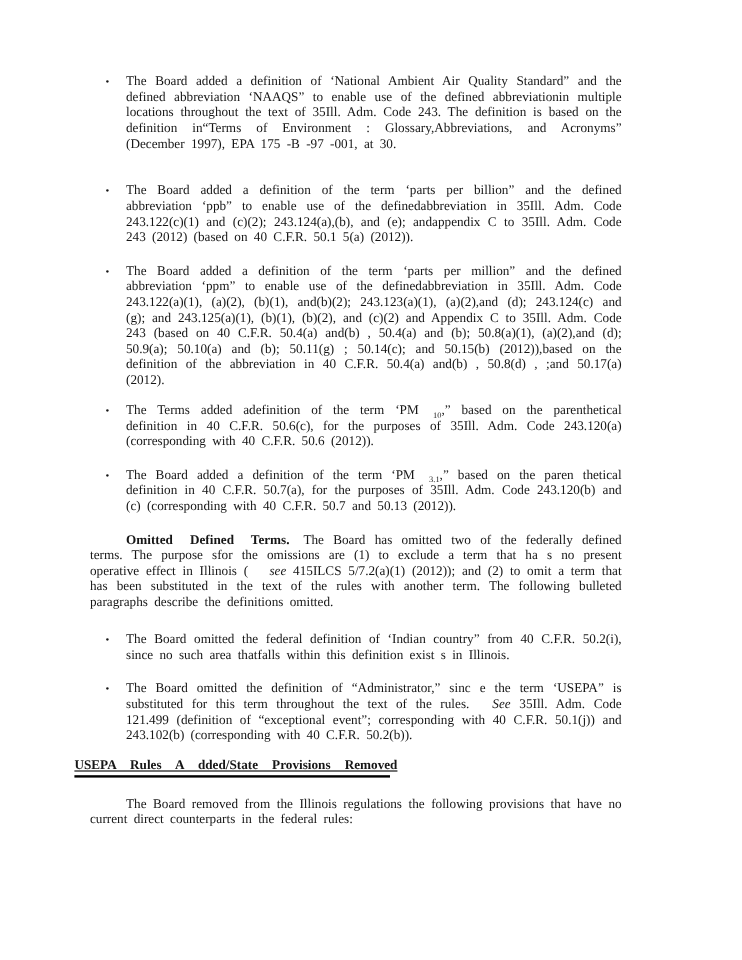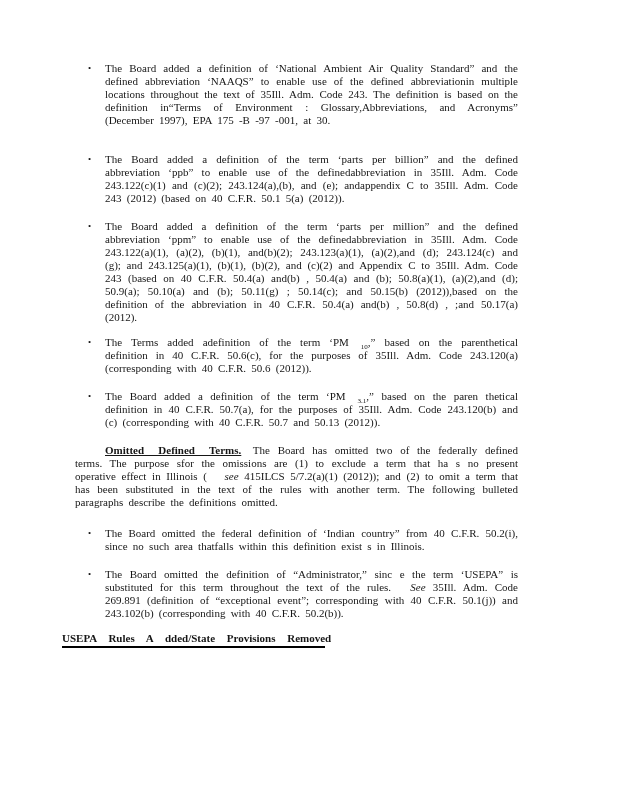--- a/index.html
+++ b/index.html
@@ -50,41 +50,41 @@
     margin: 0 0 18px 0;
     text-indent: 30px;
     text-align: justify;
     word-spacing: 2.5px;
   }
   p.closing {
     margin: 0;
   }
   .lead {
     font-weight: bold;
-    text-decoration: underline;
     word-spacing: 9px;
     padding-right: 4px;
   }
   .it {
     font-style: italic;
     margin-left: 12px;
   }
   sub.small-sub {
     font-size: 7px;
     line-height: 0;
     margin-left: 12px;
   }
   .section-heading {
     margin: 0 0 16px -13px;
     width: 263px;
     border-bottom: 2.5px solid #000000;
     padding-bottom: 1px;
   }
   .section-heading .heading-text {
     font-weight: bold;
+    text-decoration: underline;
     word-spacing: 9px;
     white-space: nowrap;
   }
 </style>
 </head>
 <body>
 
 <div class="page">
 
   <ul class="bullets">
@@ -112,22 +112,23 @@
 
   <p class="body-para"><span class="lead">Omitted Defined Terms.</span> <span>The Board has omitted two of the federally defined terms. The purpose sfor the omissions are (1) to exclude a term that ha s no present operative effect in Illinois ( </span><span class="it">see</span><span> 415ILCS 5/7.2(a)(1) (2012)); and (2) to omit a term that has been substituted in the text of the rules with another term. The following bulleted paragraphs describe the definitions omitted.</span></p>
 
   <ul class="bullets">
     <li class="bullet">
       <span class="marker">•</span>
       <span class="li-text">The Board omitted the federal definition of ‘Indian country” from 40 C.F.R. 50.2(i), since no such area thatfalls within this definition exist s in Illinois.</span>
     </li>
     <li class="bullet tight">
       <span class="marker">•</span>
-      <span class="li-text"><span>The Board omitted the definition of “Administrator,” sinc e the term ‘USEPA” is substituted for this term throughout the text of the rules. </span><span class="it">See</span><span> 35Ill. Adm. Code 269.891 (definition of “exceptional event”; corresponding with 40 C.F.R. 50.1(j)) and 243.102(b) (corresponding with 40 C.F.R. 50.2(b)).</span></span>
+      <span class="li-text"><span>The Board omitted the definition of “Administrator,” sinc e the term ‘USEPA” is substituted for this term throughout the text of the rules. </span><span class="it">See</span><span> 35Ill. Adm. Code 121.499 (definition of “exceptional event”; corresponding with 40 C.F.R. 50.1(j)) and 243.102(b) (corresponding with 40 C.F.R. 50.2(b)).</span></span>
     </li>
   </ul>
 
   <div class="section-heading">
     <span class="heading-text">USEPA Rules A dded/State Provisions Removed</span>
   </div>
 
+  <p class="body-para closing">The Board removed from the Illinois regulations the following provisions that have no current direct counterparts in the federal rules:</p>
 
 </div>
 
 </body></html>

